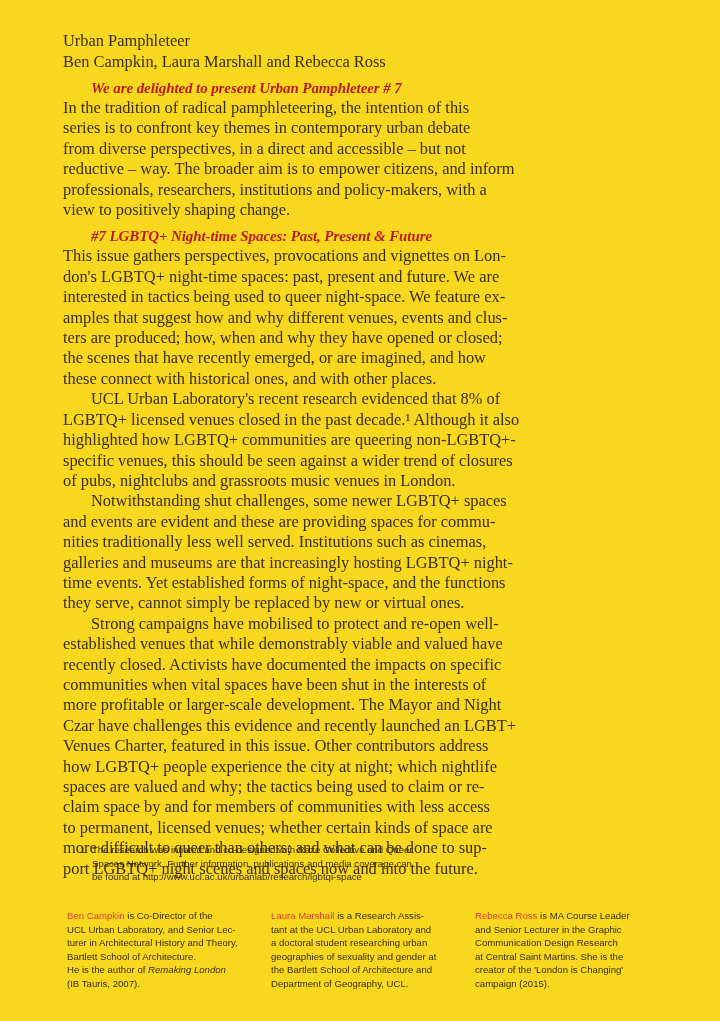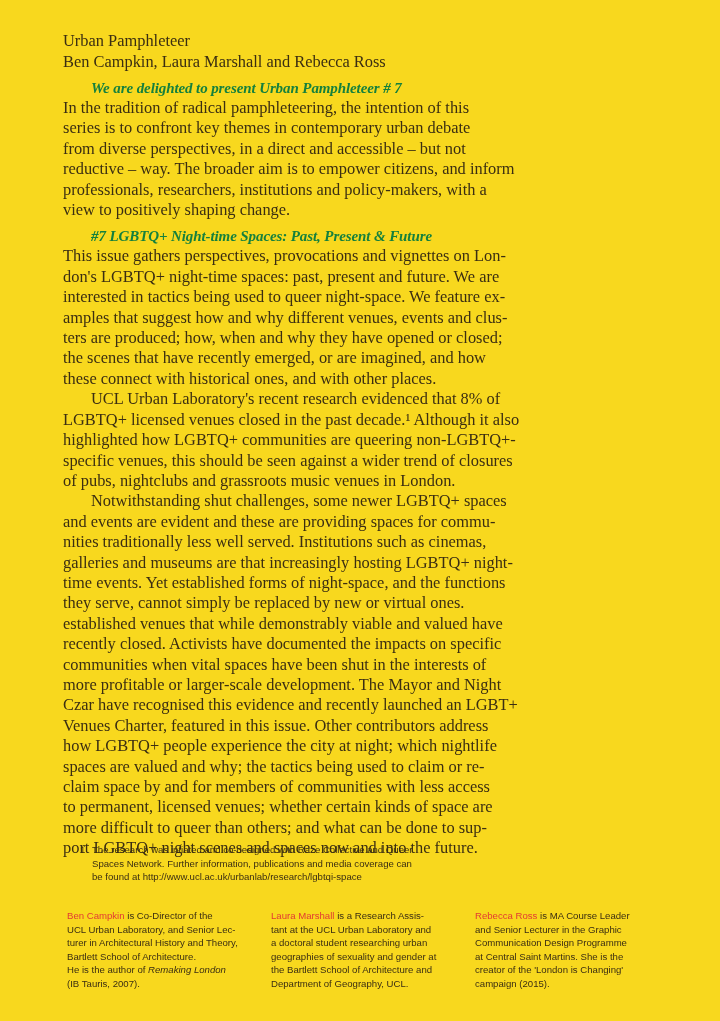--- a/index.html
+++ b/index.html
@@ -7,21 +7,21 @@
     width: 720px; height: 1021px; overflow: hidden;
     background: #F8D81E;
     font-family: "Liberation Serif", "DejaVu Serif", serif;
     color: #3B2E12;
     position: relative;
   }
   .page { position: absolute; left: 63px; top: 30px; width: 470px; }
   .line { font-size: 16.4px; line-height: 20.4px; white-space: nowrap; }
   .title-block .line { line-height: 21px; }
   .lead {
-    font-style: italic; font-weight: bold; color: #15803d;
+    font-style: italic; font-weight: bold; color: #b91c1c;
     font-size: 15px; line-height: 20px; padding-left: 28px;
     font-family: "Liberation Serif", "DejaVu Serif", serif;
     letter-spacing: -0.1px;
   }
   .section { margin-top: 6px; }
   .indent { padding-left: 28px; }
   .footnote {
     position: absolute; left: 80px; top: 843px; width: 420px;
     font-family: "Liberation Sans", "DejaVu Sans", sans-serif;
     font-size: 9.6px; line-height: 13.6px; color: #3B2E12;
@@ -80,25 +80,26 @@
     </div>
     <div>
       <div class="line indent">Notwithstanding shut challenges, some newer LGBTQ+ spaces</div>
       <div class="line">and events are evident and these are providing spaces for commu-</div>
       <div class="line">nities traditionally less well served. Institutions such as cinemas,</div>
       <div class="line">galleries and museums are that increasingly hosting LGBTQ+ night-</div>
       <div class="line">time events. Yet established forms of night-space, and the functions</div>
       <div class="line">they serve, cannot simply be replaced by new or virtual ones.</div>
     </div>
     <div>
+      <div class="line indent">Strong campaigns have mobilised to protect and re-open well-</div>
       <div class="line">established venues that while demonstrably viable and valued have</div>
       <div class="line">recently closed. Activists have documented the impacts on specific</div>
       <div class="line">communities when vital spaces have been shut in the interests of</div>
       <div class="line">more profitable or larger-scale development. The Mayor and Night</div>
-      <div class="line">Czar have recognised this evidence and recently launched an LGBT+</div>
+      <div class="line">Czar have challenges this evidence and recently launched an LGBT+</div>
       <div class="line">Venues Charter, featured in this issue. Other contributors address</div>
       <div class="line">how LGBTQ+ people experience the city at night; which nightlife</div>
       <div class="line">spaces are valued and why; the tactics being used to claim or re-</div>
       <div class="line">claim space by and for members of communities with less access</div>
       <div class="line">to permanent, licensed venues; whether certain kinds of space are</div>
       <div class="line">more difficult to queer than others; and what can be done to sup-</div>
       <div class="line">port LGBTQ+ night scenes and spaces now and into the future.</div>
     </div>
   </div>
 </div>
@@ -125,18 +126,18 @@
     <div><span class="name">Laura Marshall</span><span> is a Research Assis-</span></div>
     <div>tant at the UCL Urban Laboratory and</div>
     <div>a doctoral student researching urban</div>
     <div>geographies of sexuality and gender at</div>
     <div>the Bartlett School of Architecture and</div>
     <div>Department of Geography, UCL.</div>
   </div>
   <div class="bio" style="left:408px;">
     <div><span class="name">Rebecca Ross</span><span> is MA Course Leader</span></div>
     <div>and Senior Lecturer in the Graphic</div>
-    <div>Communication Design Programme</div>
+    <div>Communication Design Research</div>
     <div>at Central Saint Martins. She is the</div>
     <div>creator of the 'London is Changing'</div>
     <div>campaign (2015).</div>
   </div>
 </div>
 
 </body></html>

